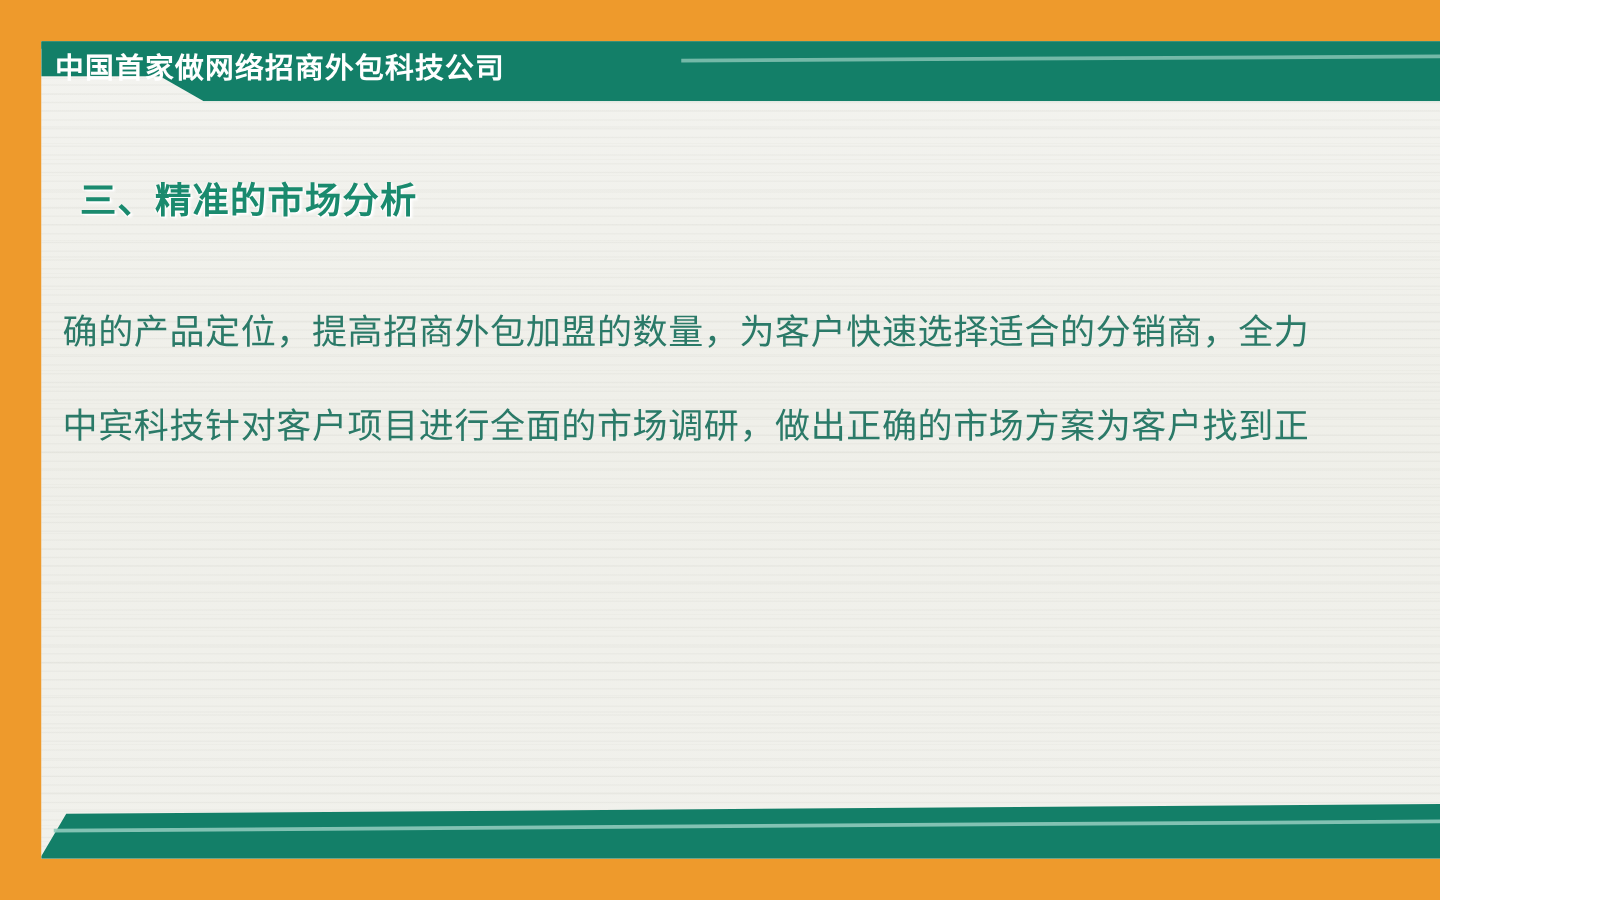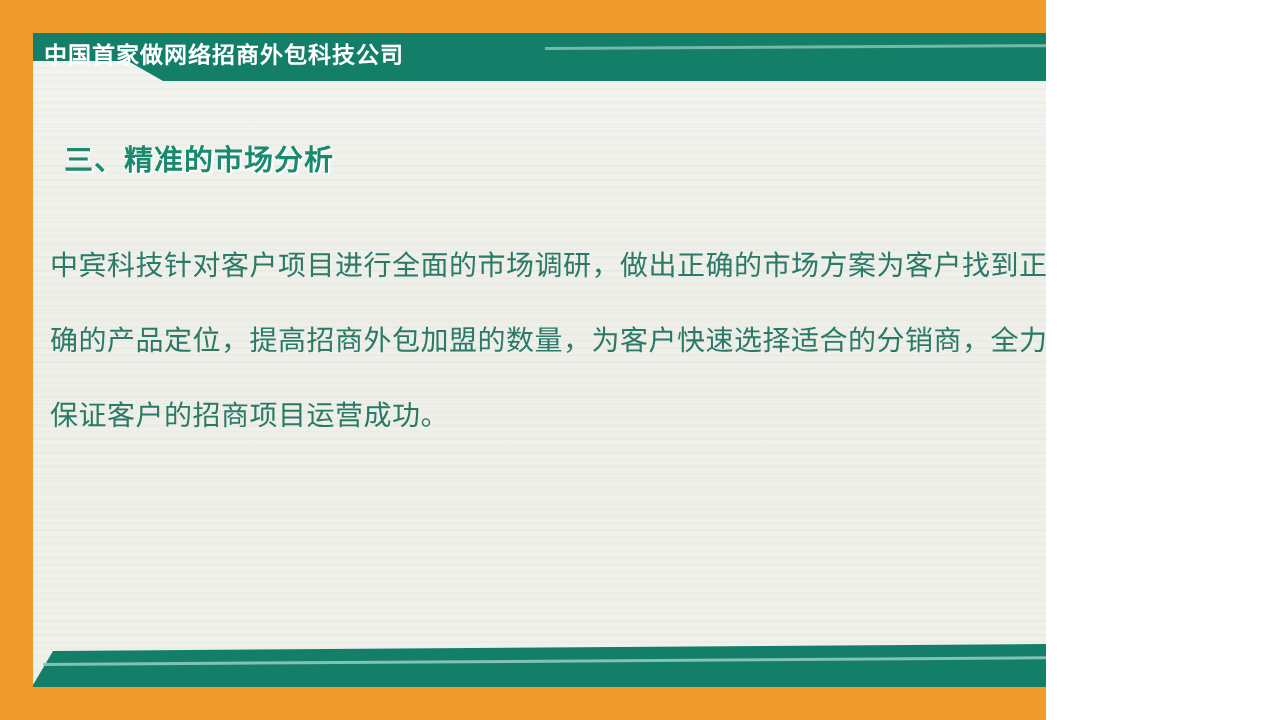--- a/index.html
+++ b/index.html
@@ -9,21 +9,21 @@
   }
   body {
     width: 1280px;
     height: 720px;
     overflow: hidden;
     font-family: "Liberation Sans", "DejaVu Sans", sans-serif;
   }
 
   .slide {
     position: relative;
-    width: 1046px;
+    width: 1152px;
     height: 720px;
     background: #ee9a2c;  
     overflow: hidden;
   }
 
   
   .paper {
     position: absolute;
     left: 33px;
     top: 33px;
@@ -142,23 +142,22 @@
       <path d="M0,0 L1214,0 L1214,6 L0,6 Z" fill="#137f68"></path>
       <path d="M512,14 L1214,10 L1214,13 L512,17 Z" fill="#86c3b4" opacity="0.85"></path>
     </svg>
   </div>
 
   <div class="header-title">中国首家做网络招商外包科技公司</div>
 
   <div class="section-title">三、精准的市场分析</div>
 
   <div class="body-text">
+    <span class="line">确的产品定位，提高招商外包加盟的数量，为客户快速选择适合的分销商，全力</span>
     <span class="line">中宾科技针对客户项目进行全面的市场调研，做出正确的市场方案为客户找到正</span>
-    <span class="line">确的产品定位，提高招商外包加盟的数量，为客户快速选择适合的分销商，全力</span>
-    <span class="line">保证客户的招商项目运营成功。</span>
   </div>
 
   <div class="footer-band">
     <svg width="1214" height="54" viewBox="0 0 1214 54" xmlns="http://www.w3.org/2000/svg">
       <path d="M1214,0 L1214,54 L0,54 L0,52 L20,18 L1160,10 L1214,0 Z" fill="#137f68"></path>
       <path d="M1214,54 L1214,5 L1180,5 L1180,54 Z" fill="#137f68"></path>
       <path d="M10,30 L1214,22 L1214,25 L10,33 Z" fill="#8fcabb" opacity="0.9"></path>
     </svg>
   </div>
 

